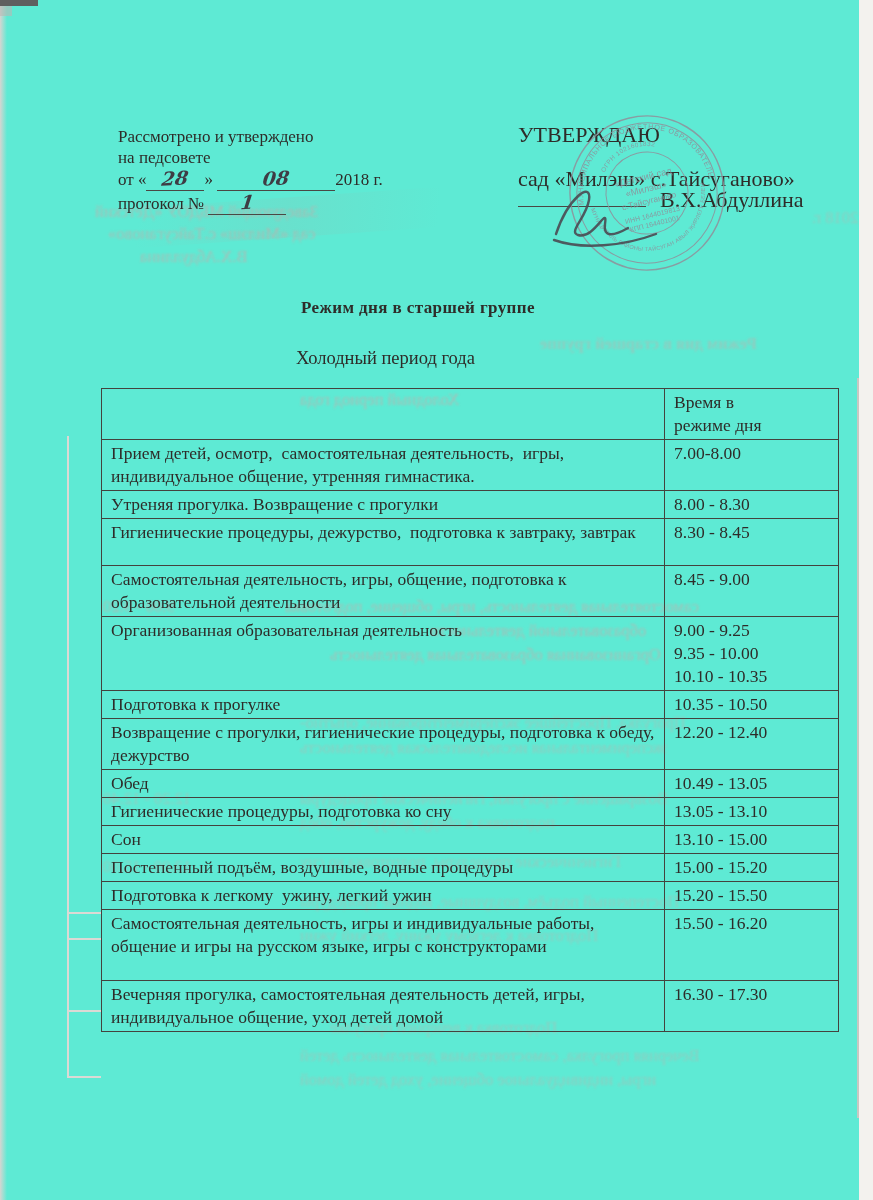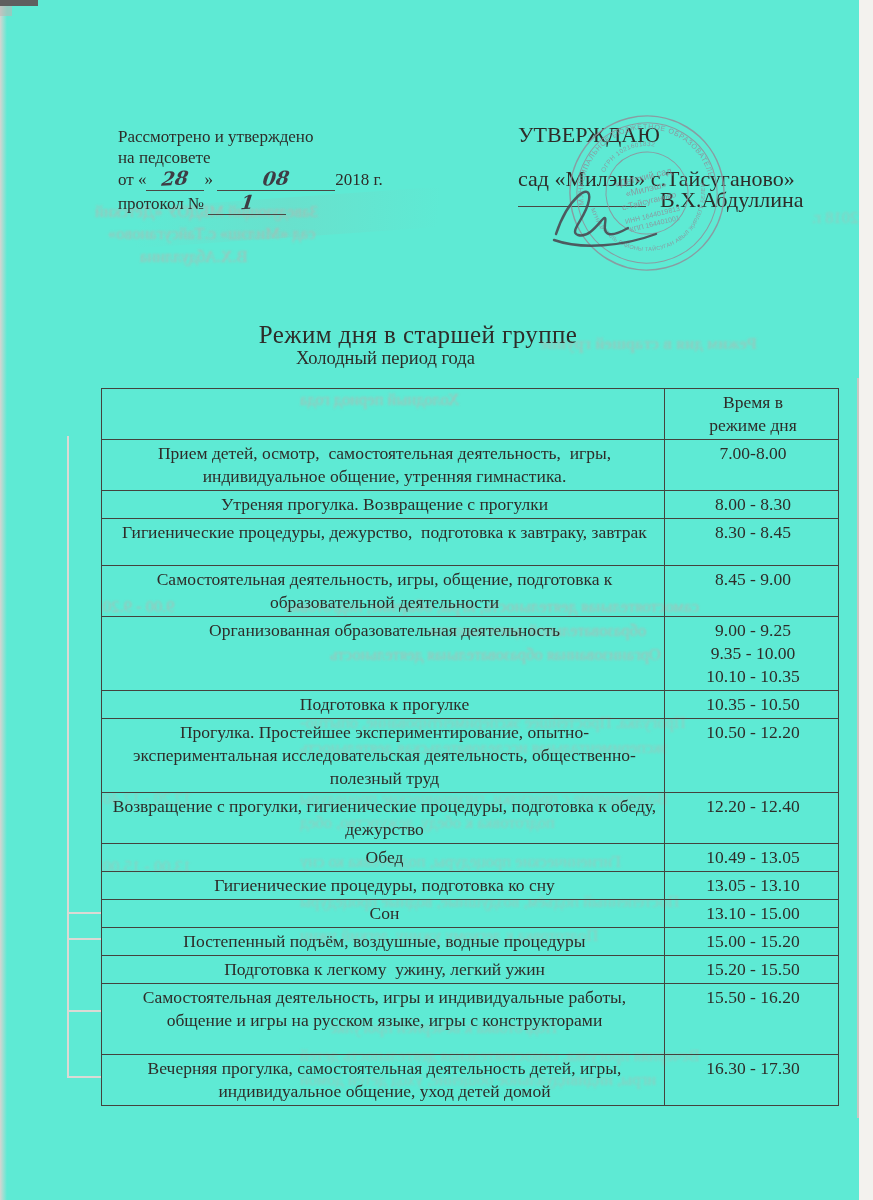--- a/index.html
+++ b/index.html
@@ -27,28 +27,28 @@
   .apr-right .gap{height:23px;}
   .blank{display:inline-block;border-bottom:1.3px solid #4a4844;text-align:center;vertical-align:baseline;}
   .b-day{width:58px;} .b-month{width:118px;} .b-prot{width:78px;}
   .hand{font-family:"DejaVu Serif",serif;font-style:italic;font-weight:bold;color:#3e3c44;
         display:inline-block;transform:skewX(-10deg) rotate(-3deg);font-size:19px;line-height:14px;}
   .sigline{display:inline-block;width:128px;border-bottom:1.3px solid #4a4844;margin-right:14px;}
   
   .stamp{position:absolute;left:538px;top:84px;z-index:4;opacity:.85;}
   .signature{position:absolute;left:548px;top:176px;z-index:5;}
   
-  .title{position:absolute;left:198px;top:321px;width:440px;text-align:center;
-         font-size:25px;font-weight:normal;letter-spacing:.4px;z-index:3;}
+  .title{position:absolute;left:198px;top:298px;width:440px;text-align:center;
+         font-size:17px;font-weight:bold;letter-spacing:.4px;z-index:3;}
   .subtitle{position:absolute;left:296px;top:348px;font-size:18.5px;z-index:3;}
   
   table.sched{position:absolute;left:101px;top:388px;width:705px;border-collapse:collapse;
               table-layout:fixed;z-index:2;background:transparent;}
   table.sched td{border:1.6px solid #44423d;vertical-align:top;padding:2px 6px 2px 9px;
-                 font-size:17.5px;line-height:23px;text-align:center;}
+                 font-size:17.5px;line-height:23px;}
   td.act{width:547px;white-space:pre-wrap;}
   td.time{width:158px;white-space:pre-line;}
 </style>
 </head>
 <body>
 
 <div class="page">
 
   <div class="edge-left"></div>
   <div class="edge-right-strip"></div>
@@ -168,24 +168,20 @@
       <tr style="height:64px;">
         <td class="act">Организованная образовательная деятельность</td>
         <td class="time">9.00 - 9.25
 9.35 - 10.00
 10.10 - 10.35</td>
       </tr>
       <tr style="height:25px;">
         <td class="act">Подготовка к прогулке</td>
         <td class="time">10.35 - 10.50</td>
       </tr>
-      <tr style="height:70px;">
-        <td class="act">Прогулка. Простейшее экспериментирование, опытно-экспериментальная исследовательская деятельность, общественно-полезный труд</td>
-        <td class="time">10.50 - 12.20</td>
-      </tr>
       <tr style="height:47px;">
         <td class="act">Возвращение с прогулки, гигиенические процедуры, подготовка к обеду, дежурство</td>
         <td class="time">12.20 - 12.40</td>
       </tr>
       <tr style="height:24px;">
         <td class="act">Обед</td>
         <td class="time">10.49 - 13.05</td>
       </tr>
       <tr style="height:27px;">
         <td class="act">Гигиенические процедуры, подготовка ко сну</td>

